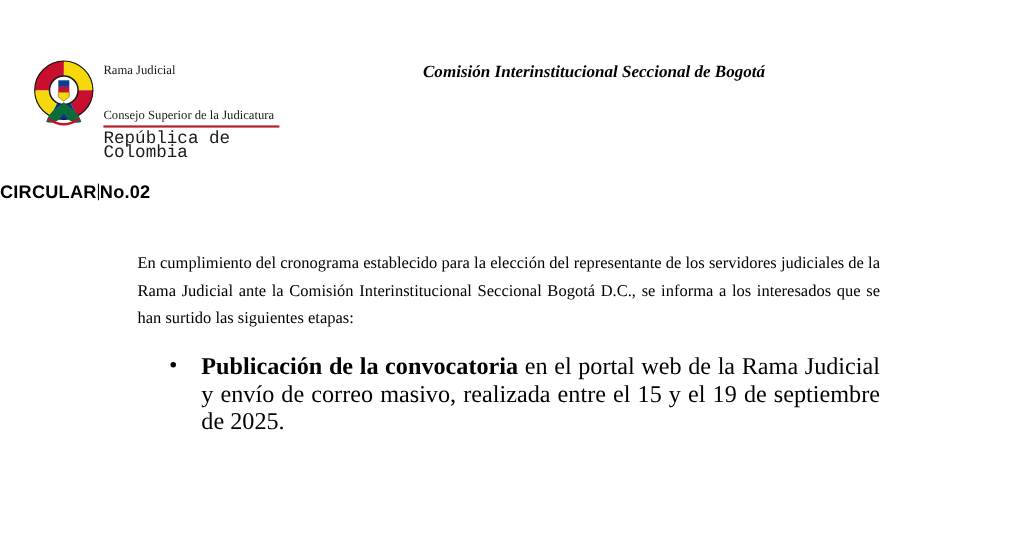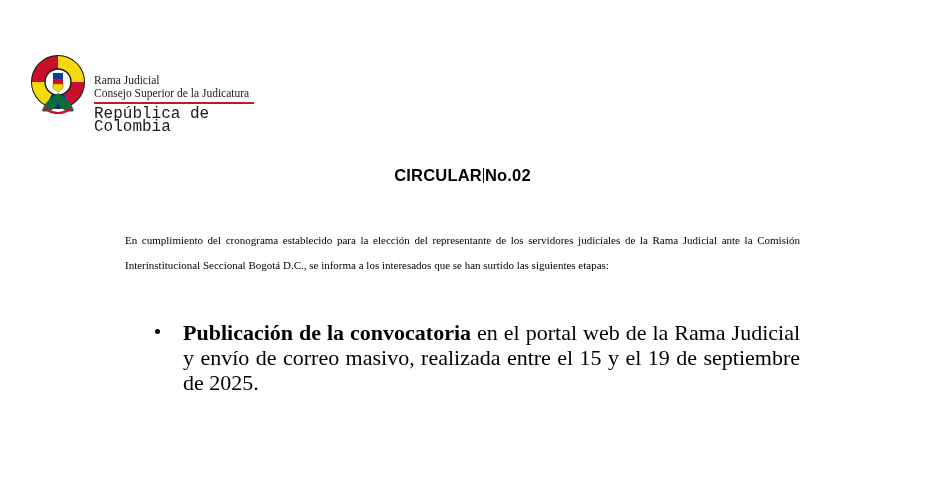--- a/index.html
+++ b/index.html
@@ -43,34 +43,35 @@
     position: absolute;
     left: 0;
     top: 0;
     width: 60px;
     height: 72px;
   }
 
   .logo-text {
     position: absolute;
     left: 66px;
-    top: 22px;
+    top: 6px;
     width: 185px;
   }
   .logo-line1 {
     font-family: "Liberation Serif", serif;
     font-size: 11.5px;
     line-height: 13px;
     color: #1a1a1a;
   }
   .logo-line2 {
     font-family: "Liberation Serif", serif;
     font-size: 11.5px;
     line-height: 13px;
     color: #1a1a1a;
+    margin-top: 28px;
   }
   .logo-rule {
     margin-top: 2px;
     width: 160px;
     height: 1.6px;
     background: #b51f2b;
   }
   .logo-line3 {
     margin-top: 4px;
     font-family: Liberation Mono, monospace;
@@ -94,21 +95,20 @@
     line-height: 20px;
     color: #000000;
   }
 
   
   .circular-title {
     position: absolute;
     top: 166px;
     left: 0;
     width: 925px;
-    text-align: center;
     font-family: "Liberation Sans", sans-serif;
     font-weight: bold;
     font-size: 16.5px;
     letter-spacing: 0.2px;
   }
   .circular-title .caret {
     display: inline-block;
     width: 1px;
     height: 15px;
     background: #000;
@@ -118,21 +118,21 @@
 
   
   .intro {
     position: absolute;
     top: 228px;
     left: 125px;
     width: 675px;
     text-align: justify;
     text-justify: inter-word;
     font-family: "Liberation Serif", serif;
-    font-size: 11px;
+    font-size: 15px;
     line-height: 25px;
   }
 
   
   .bullets {
     position: absolute;
     top: 320px;
     left: 125px;
     width: 675px;
   }
@@ -185,20 +185,21 @@
       </span>
       <div class="logo-text">
         <div class="logo-line1">Rama Judicial</div>
         <div class="logo-line2">Consejo Superior de la Judicatura</div>
         <div class="logo-rule"></div>
         <div class="logo-line3">República de Colombia</div>
       </div>
     </div>
 
     <div class="header-titles">
+      <div>Comisión Interinstitucional Seccional de Bogotá</div>
     </div>
   </div>
 
   <div class="circular-title">
     <span>CIRCULAR</span><span class="caret"></span><span>No.02</span>
   </div>
 
   <div class="intro">En cumplimiento del cronograma establecido para la elección del representante de los servidores judiciales de la Rama Judicial ante la Comisión Interinstitucional Seccional Bogotá D.C., se informa a los interesados que se han surtido las siguientes etapas:</div>
 
   <div class="bullets">

